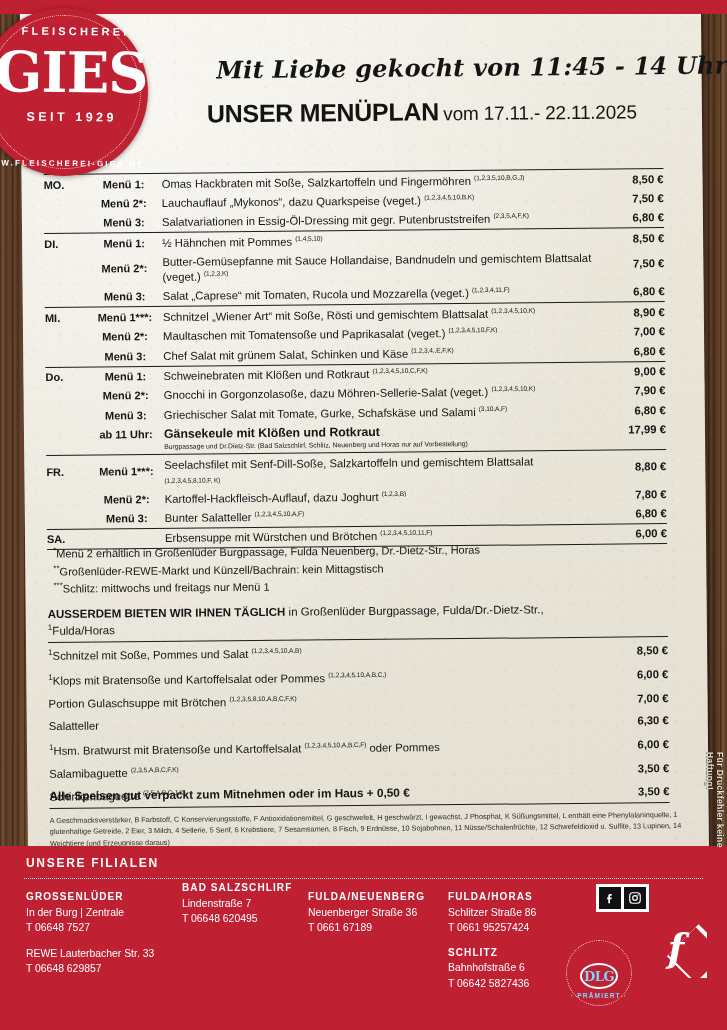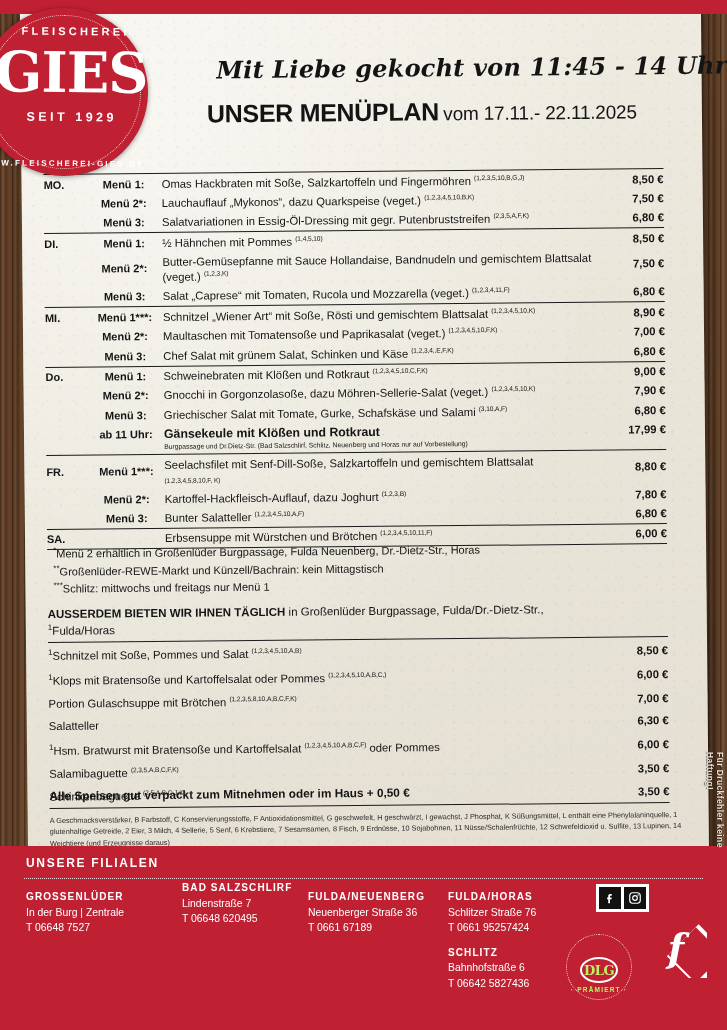--- a/index.html
+++ b/index.html
@@ -286,25 +286,25 @@
     background: #fff; padding: 3px;
     z-index: 22;
   }
   .sq {
     width: 22px; height: 22px;
     background: #111;
     display: flex; align-items: center; justify-content: center;
     color: #fff; font-weight: 700;
   }
   #dlg {
-    position: absolute; left: 566px; top: 88px;
+    position: absolute; left: 566px; top: 94px;
     width: 66px; height: 66px;
     border-radius: 50%;
     border: 1.5px dotted rgba(255,255,255,0.85);
-    color: #bef264;
+    color: #7dd3fc;
     z-index: 22;
   }
   #dlg .dlg-inner {
     position: absolute; left: 50%; top: 22px;
     transform: translateX(-50%);
     width: 38px; height: 26px;
     border: 2px solid #fff;
     border-radius: 50%;
     display: flex; align-items: center; justify-content: center;
     font-size: 13px; font-weight: 700;
@@ -525,39 +525,43 @@
 <div id="footer">
   <div id="footer-title">UNSERE FILIALEN</div>
   <div id="footer-dots"></div>
   <div id="footer-cols">
       <div class="fcol" style="left:26px; top:44px;">
         <div class="fblock">
           <div class="fname">GROSSENLÜDER</div>
           <div>In der Burg | Zentrale</div>
           <div>T 06648 7527</div>
         </div>
+        <div class="fblock">
+          <div>REWE Lauterbacher Str. 33</div>
+          <div>T 06648 629857</div>
+        </div>
       </div>
       <div class="fcol" style="left:182px; top:35px;">
         <div class="fblock">
           <div class="fname">BAD SALZSCHLIRF</div>
           <div>Lindenstraße 7</div>
           <div>T 06648 620495</div>
         </div>
       </div>
       <div class="fcol" style="left:308px; top:44px;">
         <div class="fblock">
           <div class="fname">FULDA/NEUENBERG</div>
           <div>Neuenberger Straße 36</div>
           <div>T 0661 67189</div>
         </div>
       </div>
       <div class="fcol" style="left:448px; top:44px;">
         <div class="fblock">
           <div class="fname">FULDA/HORAS</div>
-          <div>Schlitzer Straße 76</div>
+          <div>Schlitzer Straße 86</div>
           <div>T 0661 95257424</div>
         </div>
         <div class="fblock">
           <div class="fname">SCHLITZ</div>
           <div>Bahnhofstraße 6</div>
           <div>T 06642 5827436</div>
         </div>
       </div>
     </div>
 

